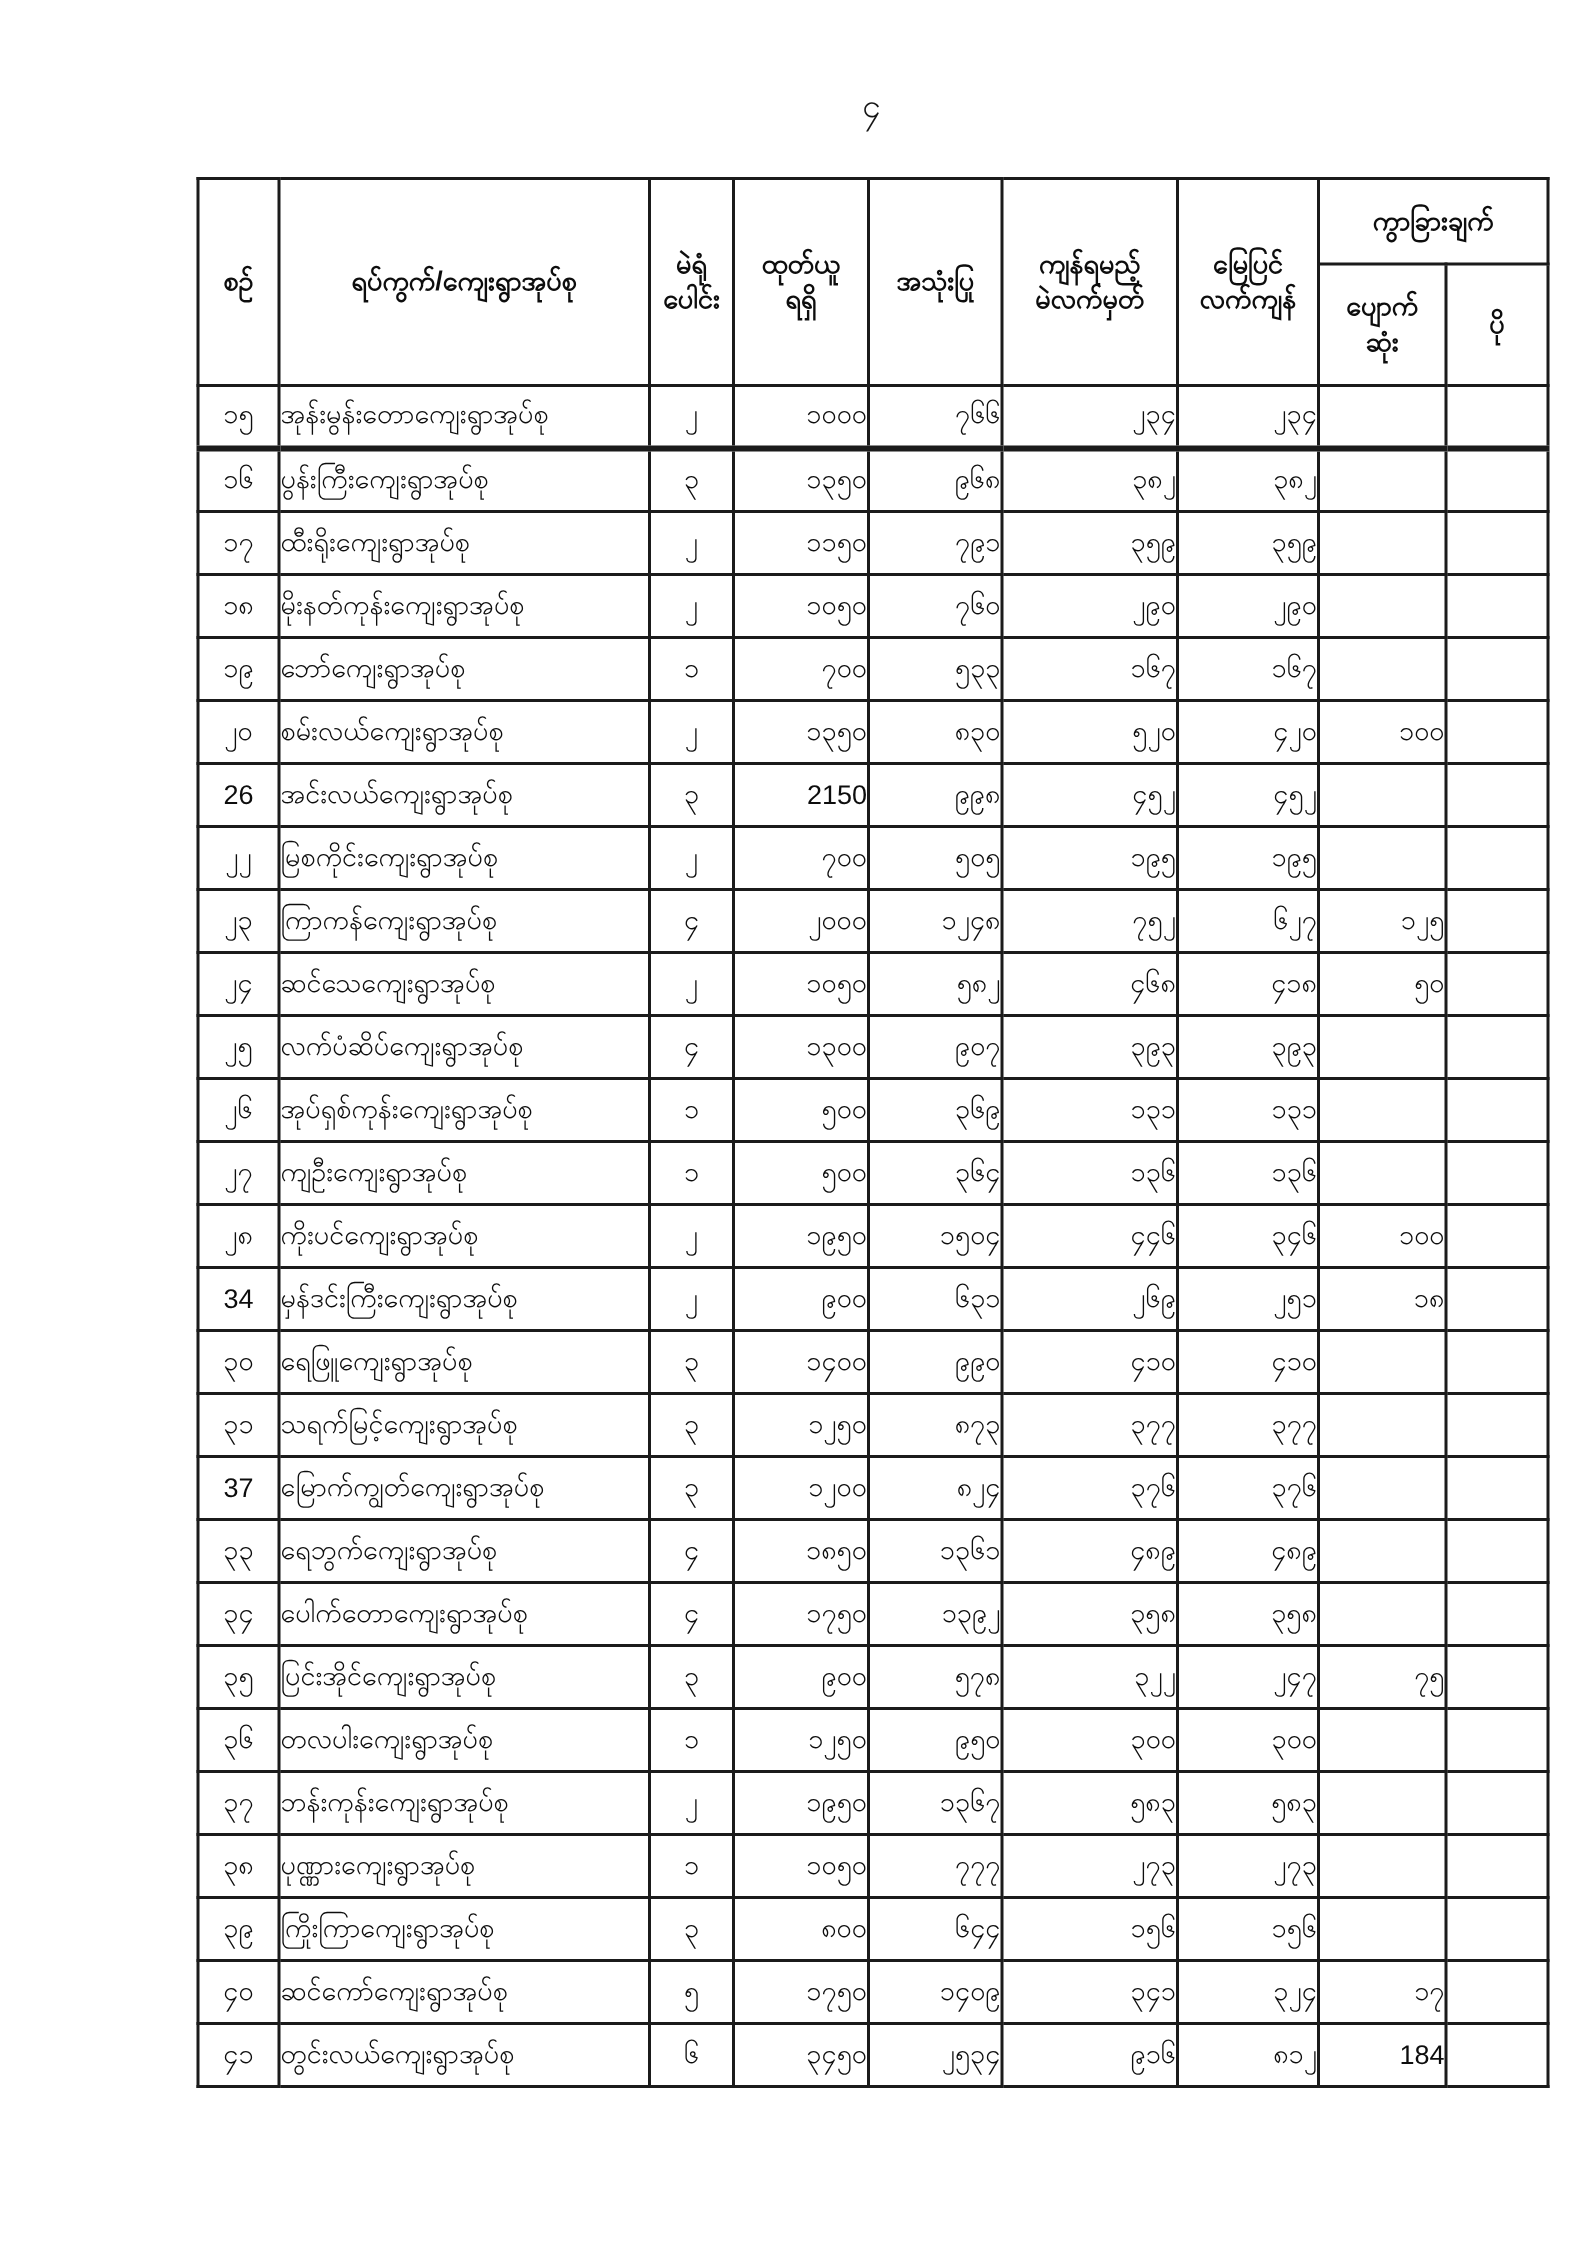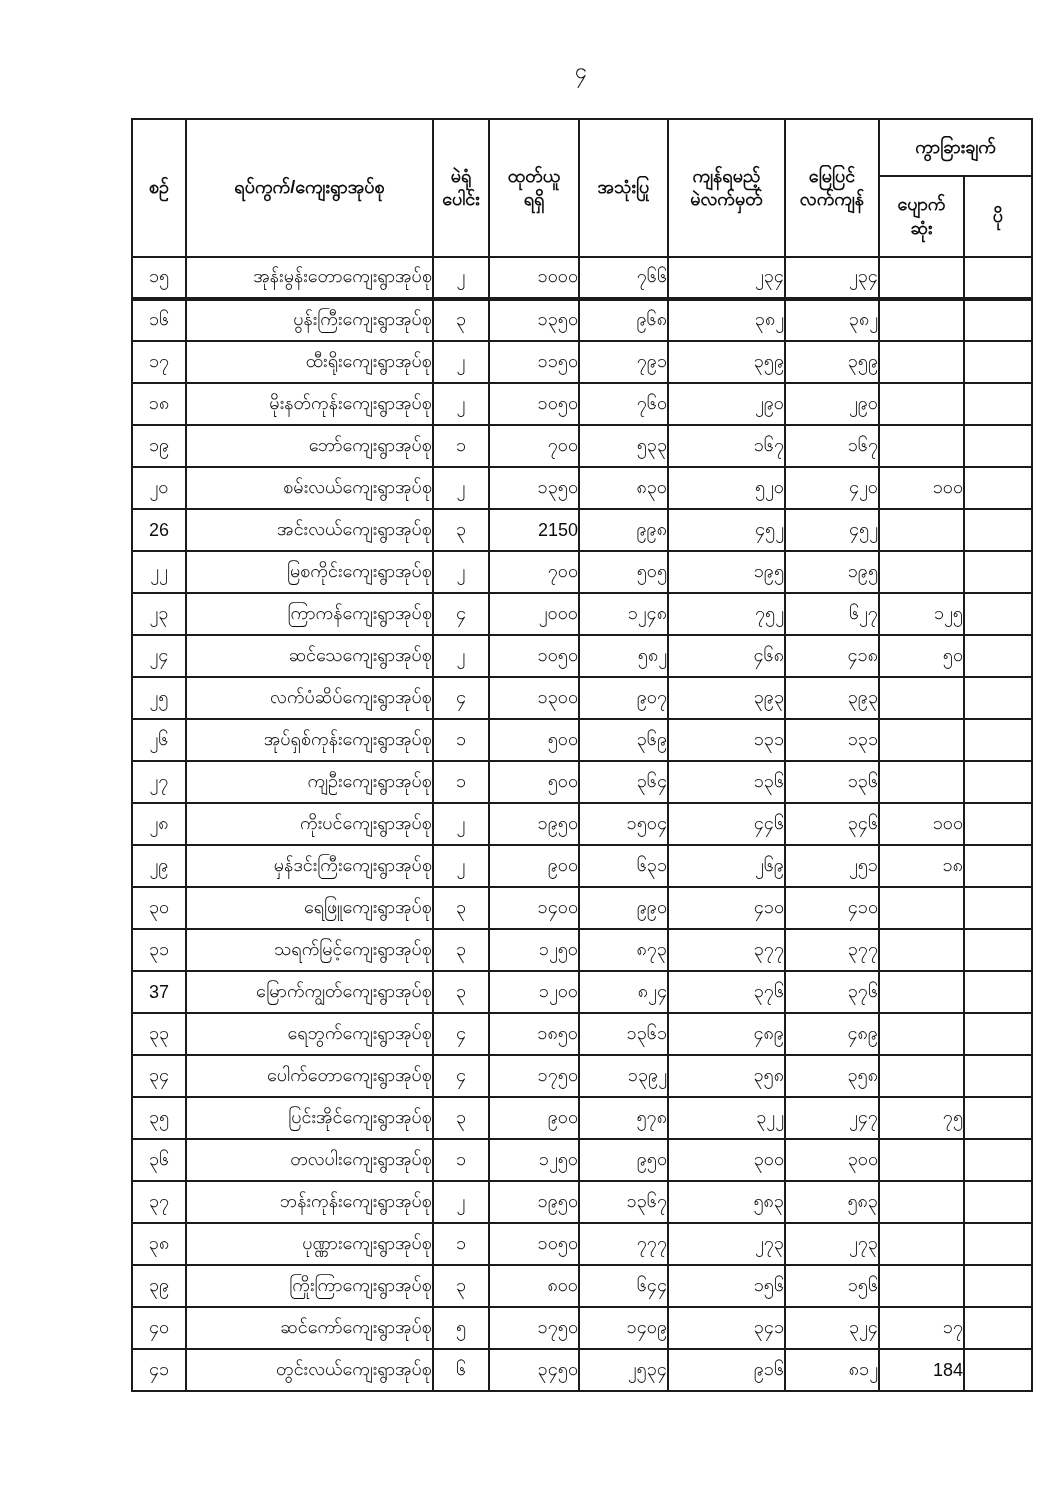--- a/index.html
+++ b/index.html
@@ -46,21 +46,21 @@
   .vote-table thead tr.h-top { height: 56px; }
   .vote-table thead tr.h-sub { height: 72px; }
   .vote-table tbody tr { height: 42px; }
   .vote-table tbody td {
     font-size: 18px;
     vertical-align: middle;
     padding: 0;
     color: #0d0d0d;
   }
   td.c-no { text-align: center; }
-  td.c-name { text-align: right; padding-left: 9px; white-space: nowrap; }
+  td.c-name { text-align: left; padding-left: 9px; white-space: nowrap; }
   td.c-stations { text-align: center; }
   td.c-num { text-align: right; padding-right: 15px; }
   tr.thick-bottom td { border-bottom-width: 4px; margin-left: 32px; }
 </style>
 </head>
 <body>
 
 <div class="page">
   <div class="page-number">၄</div>
 
@@ -246,21 +246,21 @@
           <td class="c-name">ကိုးပင်ကျေးရွာအုပ်စု</td>
           <td class="c-stations">၂</td>
           <td class="c-num">၁၉၅၀</td>
           <td class="c-num">၁၅၀၄</td>
           <td class="c-num">၄၄၆</td>
           <td class="c-num">၃၄၆</td>
           <td class="c-num">၁၀၀</td>
           <td class="c-num"></td>
         </tr>
         <tr>
-          <td class="c-no">၂၉</td>
+          <td class="c-no">34</td>
           <td class="c-name">မှန်ဒင်းကြီးကျေးရွာအုပ်စု</td>
           <td class="c-stations">၂</td>
           <td class="c-num">၉၀၀</td>
           <td class="c-num">၆၃၁</td>
           <td class="c-num">၂၆၉</td>
           <td class="c-num">၂၅၁</td>
           <td class="c-num">၁၈</td>
           <td class="c-num"></td>
         </tr>
         <tr>

